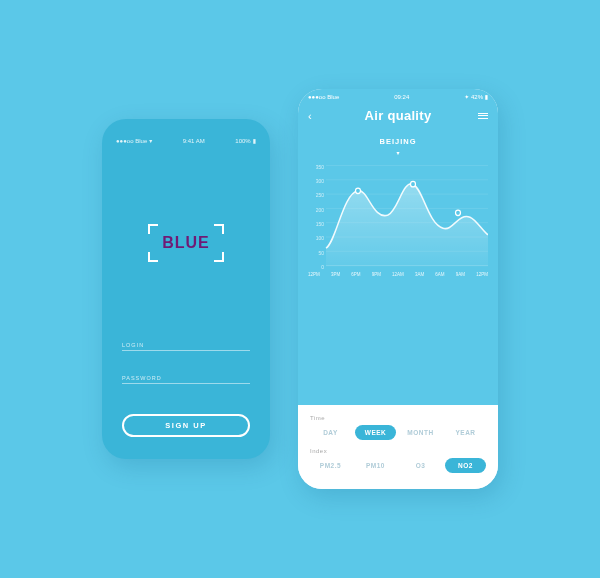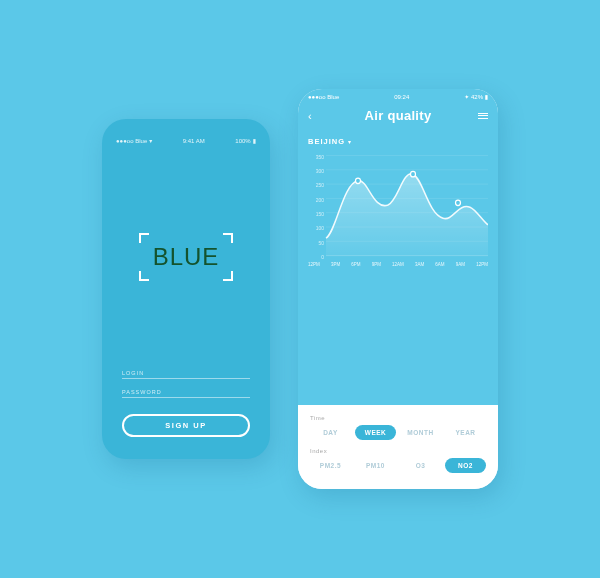--- a/index.html
+++ b/index.html
@@ -48,43 +48,43 @@
       flex: 1;
       display: flex;
       align-items: center;
       justify-content: center;
     }
     .logo-box {
       position: relative;
       padding: 10px 14px;
     }
     .logo-text {
-      color: #14532d;
-      font-size: 24px;
-      font-weight: 400;
+      color: #701a75;
+      font-size: 16px;
+      font-weight: 700;
       letter-spacing: 1px;
       line-height: 1.15;
       text-align: left;
     }
     
     .corner-tl, .corner-tr, .corner-bl, .corner-br {
       position: absolute;
       width: 10px;
       height: 10px;
     }
     .corner-tl { top: 0; left: 0; border-top: 2px solid white; border-left: 2px solid white; }
     .corner-tr { top: 0; right: 0; border-top: 2px solid white; border-right: 2px solid white; }
     .corner-bl { bottom: 0; left: 0; border-bottom: 2px solid white; border-left: 2px solid white; }
     .corner-br { bottom: 0; right: 0; border-bottom: 2px solid white; border-right: 2px solid white; }
 
     .login-form {
       width: 100%;
       display: flex;
       flex-direction: column;
-      gap: 10px;
+      gap: 24px;
       padding: 0 6px;
     }
     .input-field {
       width: 100%;
       display: flex;
       flex-direction: column;
       gap: 2px;
     }
     .input-label {
       color: rgba(255,255,255,0.75);
@@ -170,20 +170,21 @@
     .chart-container {
       background: #5bc8e8;
       padding: 6px 10px 2px;
       flex: 1;
     }
     .city-selector {
       display: flex;
       align-items: center;
       gap: 3px;
       margin-bottom: 4px;
+      flex-direction: column;
     }
     .city-name {
       color: white;
       font-size: 7.5px;
       font-weight: 700;
       letter-spacing: 1px;
     }
     .city-chevron {
       color: white;
       font-size: 6px;

